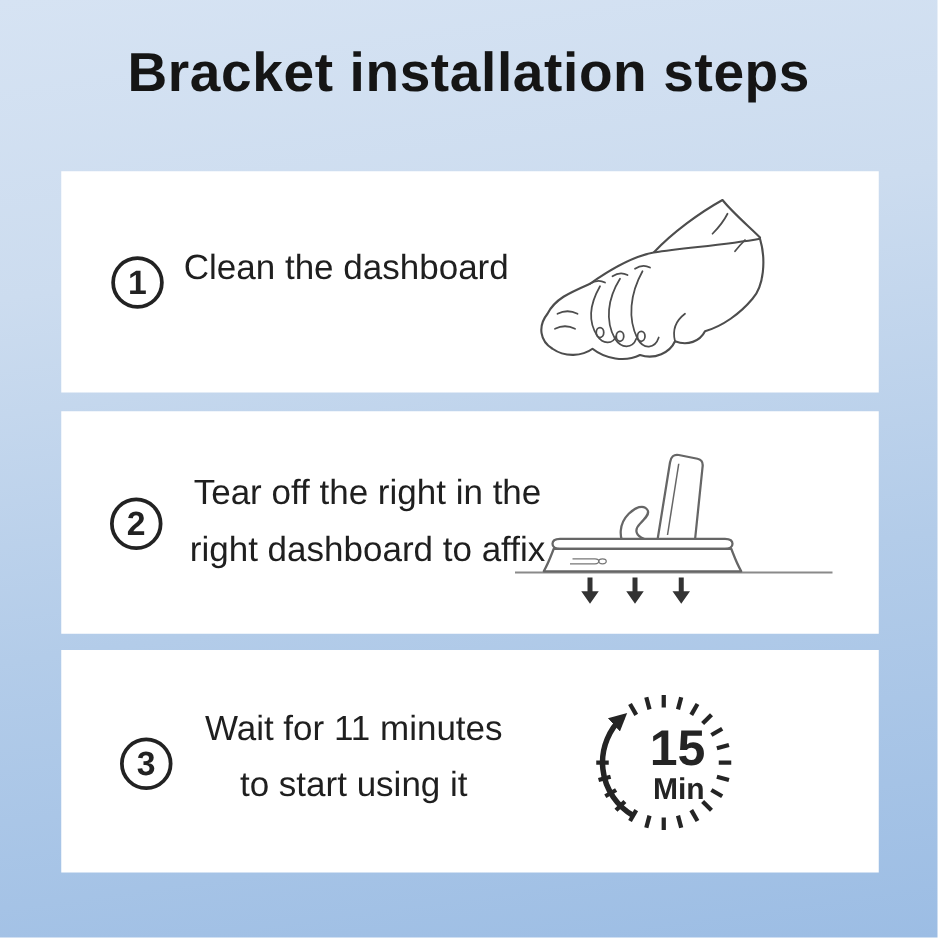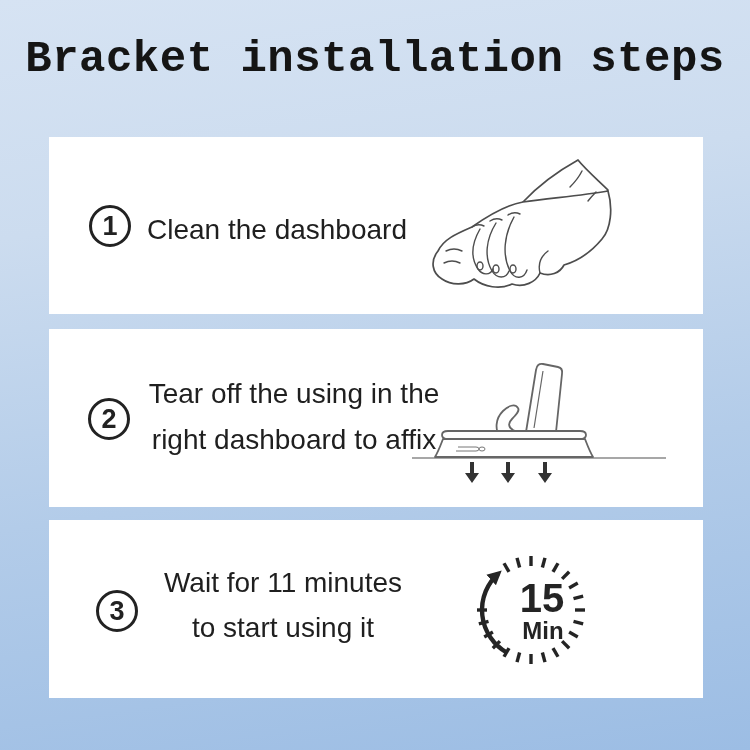--- a/index.html
+++ b/index.html
@@ -11,21 +11,20 @@
     background:linear-gradient(172deg,#d6e3f3 0%,#ccdcef 28%,#b3cce9 62%,#9cbde4 100%);
   }
   .page-title{
     position:absolute;
     left:0;top:34px;width:750px;
     text-align:center;
     font-size:44px;
     font-weight:bold;
     color:#151515;
     letter-spacing:0.5px;
-    font-family:Liberation Mono, monospace;
   }
   .card{
     position:absolute;
     left:49px;width:654px;
     background:#ffffff;
   }
   #card-1{top:137px;height:177px;}
   #card-2{top:329px;height:178px;}
   #card-3{top:520px;height:178px;}
   .badge{
@@ -49,21 +48,21 @@
 <body>
 
 <div id="stage">
 
   <div class="page-title">Bracket installation steps</div>
 
   <div class="card" id="card-1">
     <div class="badge" style="left:40px;top:68px;">
       <span>1</span>
     </div>
-    <div class="step-text" style="left:98px;top:73px;line-height:40px;">Clean the dashboard</div>
+    <div class="step-text" style="left:98px;top:57px;line-height:40px;">Clean the dashboard</div>
 
     <svg class="illu" style="left:371px;top:2px;" width="220" height="170" viewBox="0 0 220 170">
       <g fill="#ffffff" stroke="#4d4d4d" stroke-width="1.7" stroke-linejoin="round" stroke-linecap="round">
 
         <path d="M 103 63 C 118 47 140 31 158 21 C 166 31 179 42 188 51 C 180 63 176 80 174 96 C 158 90 128 79 103 63 Z"></path>
 
         <path d="M 188 52
           C 160 57 130 59 103 63
           C 86 66 69 76 52 88
           C 36 95 24 100 18 112
@@ -97,21 +96,21 @@
         <ellipse cx="93" cy="130" rx="3" ry="4"></ellipse>
       </g>
     </svg>
   </div>
 
   <div class="card" id="card-2">
     <div class="badge" style="left:39px;top:69px;">
       <span>2</span>
     </div>
     <div class="step-text" style="left:95px;top:42px;width:300px;text-align:center;line-height:46px;">
-      <div>Tear off the using in the</div>
+      <div>Tear off the right in the</div>
       <div>right dashboard to affix</div>
     </div>
 
     <svg class="illu" style="left:361px;top:11px;" width="260" height="160" viewBox="0 0 260 160">
 
       <line x1="2" y1="118" x2="256" y2="118" stroke="#8a8a8a" stroke-width="1.5"></line>
       <g fill="#ffffff" stroke="#666666" stroke-width="1.8" stroke-linejoin="round">
 
         <path d="M 116 92 L 126 30 Q 127 23 133 24 L 148 27 Q 153 28 152 34 L 146 92 Z"></path>
         <path d="M 124 88 L 133 31" fill="none" stroke-width="1.2"></path>

